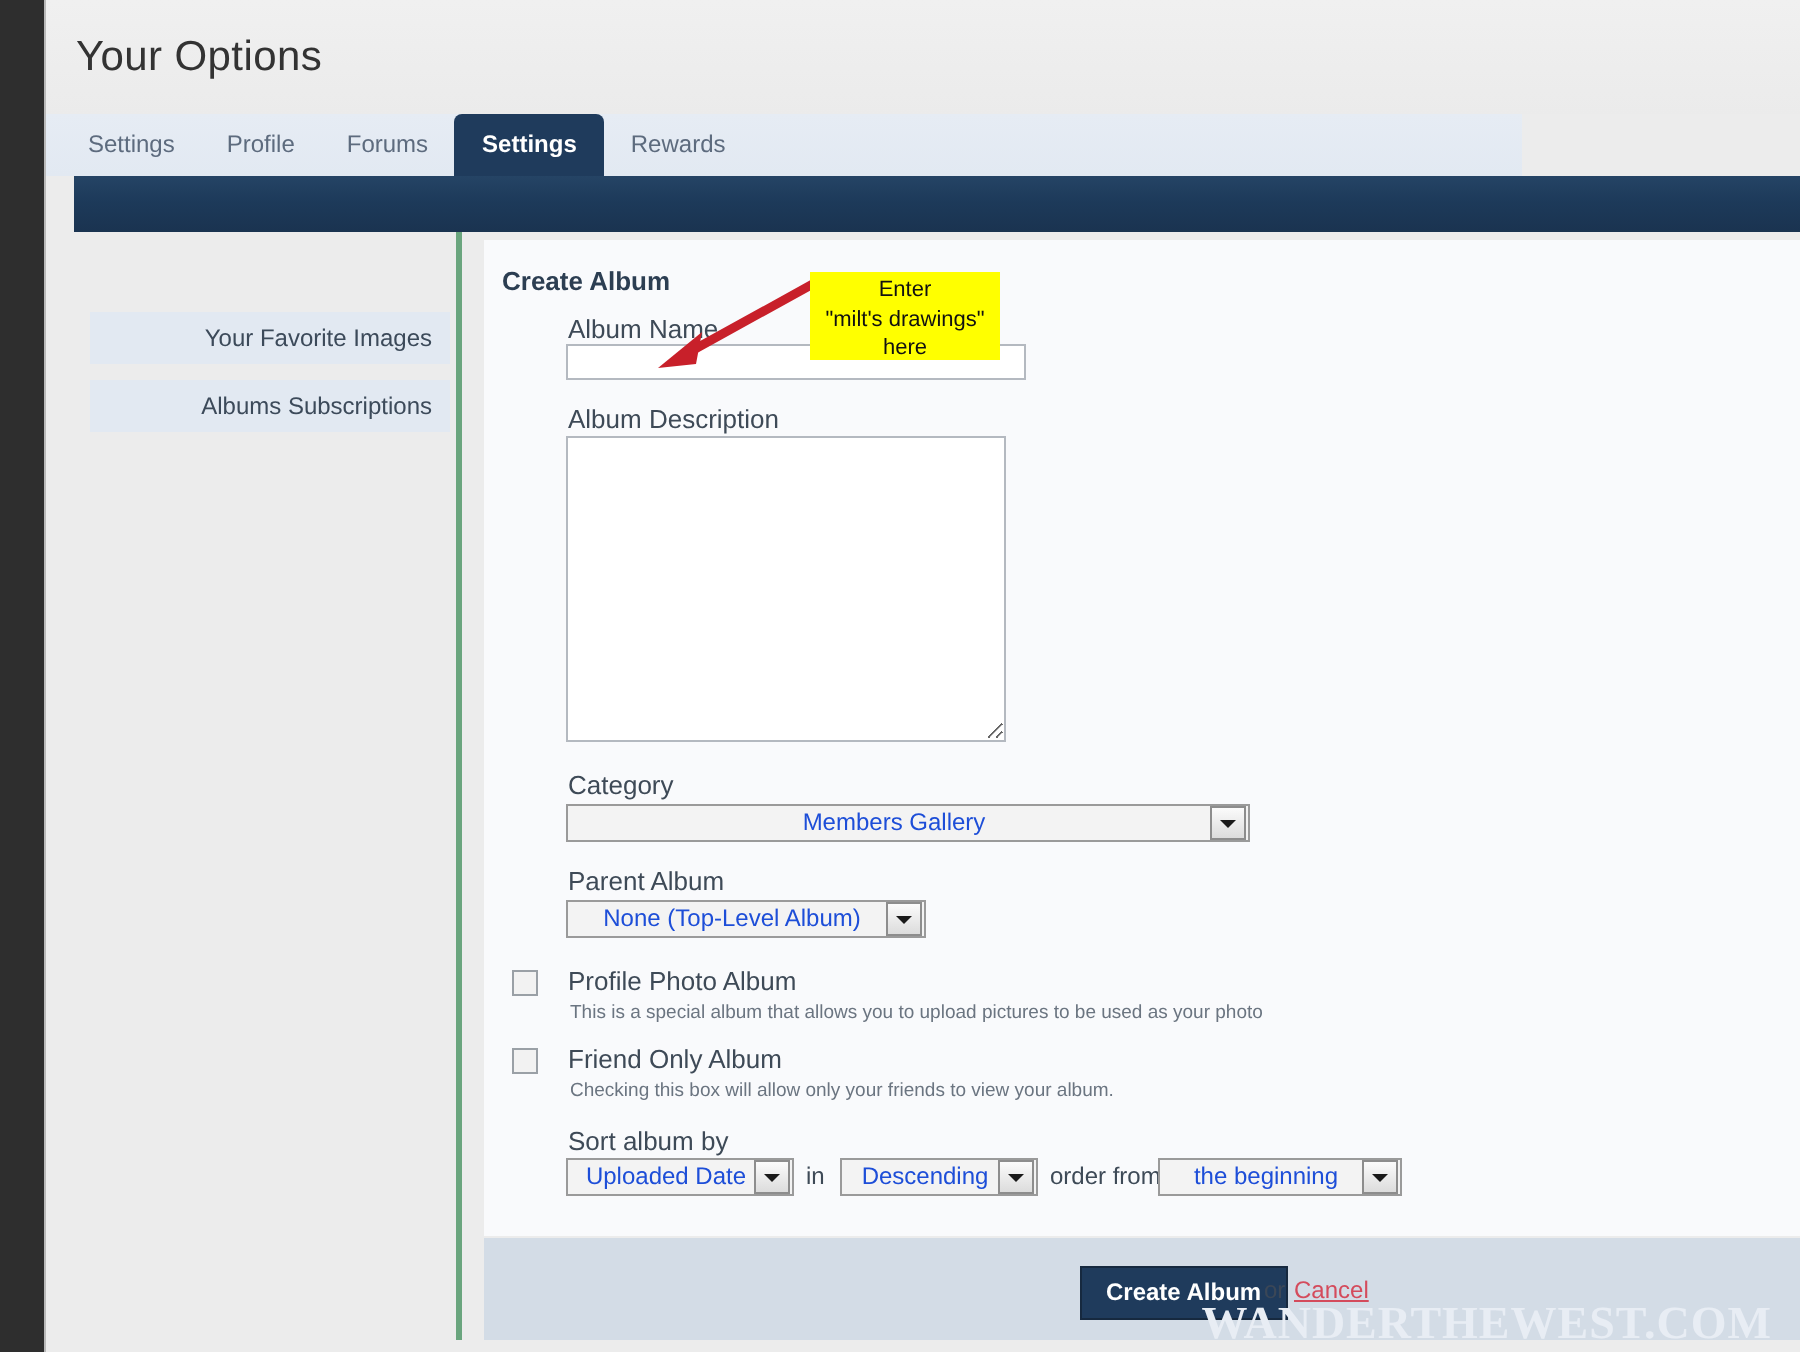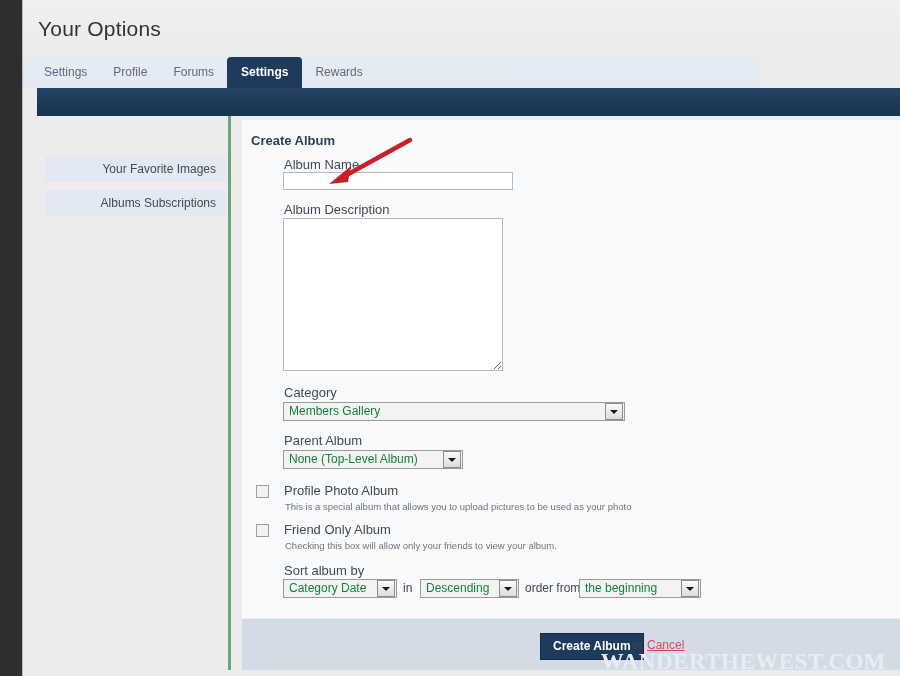--- a/index.html
+++ b/index.html
@@ -182,25 +182,26 @@
     height: 19px;
     background: #f3f3f3;
     border: 1px solid #9a9a9a;
     display: flex;
     align-items: center;
     cursor: pointer;
   }
   .sel .sel-text {
     flex: 1 1 auto;
     font-size: 12px;
-    color: #15803d;
+    color: #1d4ed8;
     padding-left: 5px;
     line-height: 17px;
     white-space: nowrap;
     overflow: hidden;
+    text-align: center;
   }
   .sel .sel-btn {
     flex: 0 0 auto;
     width: 16px;
     height: 15px;
     margin-right: 1px;
     background: linear-gradient(#fbfbfb, #dcdcdc);
     border: 1px solid #8d8d8d;
     display: flex;
     align-items: center;
@@ -355,21 +356,21 @@
     <div class="field-label" style="left:42px; top:363px;">Profile Photo Album</div>
     <div class="sub-note" style="left:43px; top:381px;">This is a special album that allows you to upload pictures to be used as your photo</div>
 
     <div class="cbox" style="left:14px; top:404px;"></div>
     <div class="field-label" style="left:42px; top:402px;">Friend Only Album</div>
     <div class="sub-note" style="left:43px; top:420px;">Checking this box will allow only your friends to view your album.</div>
 
     <div class="field-label" style="left:42px; top:443px;">Sort album by</div>
 
     <div class="sel" style="left:41px; top:459px; width:114px;">
-      <span class="sel-text">Category Date</span>
+      <span class="sel-text">Uploaded Date</span>
       <span class="sel-btn">
           <span class="caret"></span>
         </span>
     </div>
     <div class="inline-word" style="left:161px; top:461px;">in</div>
     <div class="sel" style="left:178px; top:459px; width:99px;">
       <span class="sel-text">Descending</span>
       <span class="sel-btn">
           <span class="caret"></span>
         </span>
@@ -388,16 +389,21 @@
     <button class="btn-primary">Create Album</button>
     <span class="or-text">or</span>
     <span class="cancel-link">Cancel</span>
   </div>
 
   <svg class="arrow-svg" viewBox="0 0 110 60">
     <line x1="95" y1="8" x2="28" y2="45" stroke="#c8202a" stroke-width="4.5" stroke-linecap="round"></line>
     <polygon points="14,52 36,34 33,50" fill="#c8202a"></polygon>
   </svg>
 
+  <div class="callout">
+    <div>Enter</div>
+    <div>"milt's drawings"</div>
+    <div>here</div>
+  </div>
 
   <div class="watermark">WANDERTHEWEST.COM</div>
 
 </div>
 
 </body></html>

